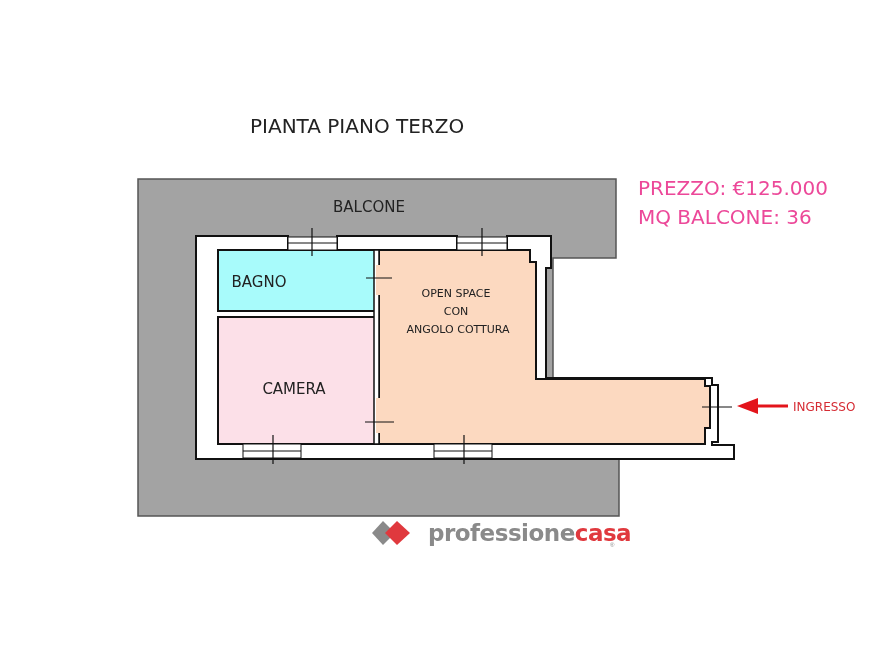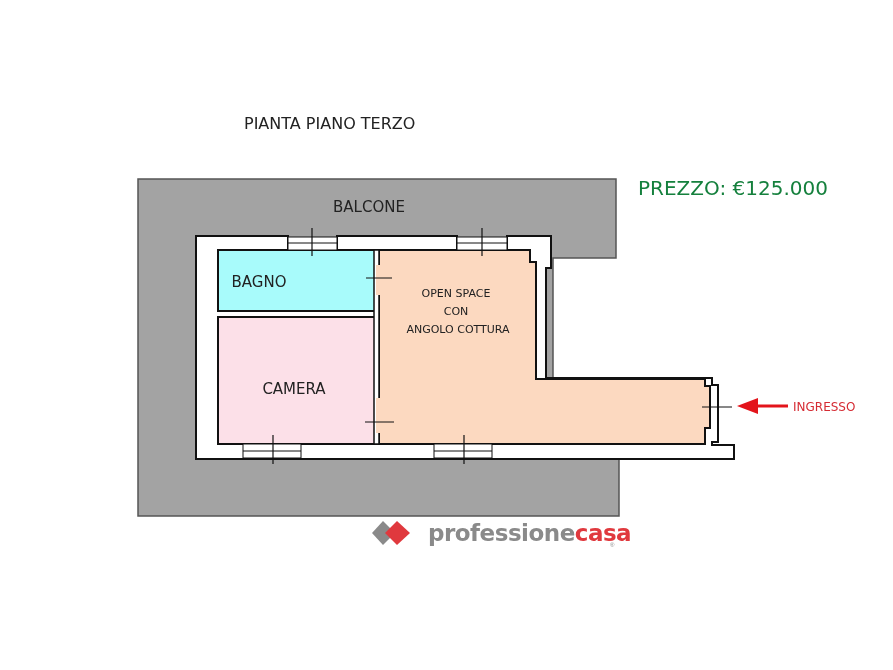--- a/index.html
+++ b/index.html
@@ -1,34 +1,35 @@
 <!DOCTYPE html>
 <html><head>
 <meta charset="utf-8">
 <style>
   html, body { margin:0; padding:0; background:#fff; }
   body { width:893px; height:670px; position:relative; overflow:hidden; font-family:"Liberation Sans", sans-serif; }
-  .title { position:absolute; left:244px; top:114px; font-size:16px; color:#222; font-family:"DejaVu Sans", sans-serif; letter-spacing:0px; }
-  .info { position:absolute; left:638px; top:174px; font-size:20px; line-height:29px; color:#15803d; font-family:"DejaVu Sans", sans-serif; }
+  .title { position:absolute; left:250px; top:114px; font-size:20px; color:#222; font-family:"DejaVu Sans", sans-serif; letter-spacing:0px; }
+  .info { position:absolute; left:638px; top:174px; font-size:20px; line-height:29px; color:#ec4899; font-family:"DejaVu Sans", sans-serif; }
   .info div { white-space:nowrap; }
   svg { position:absolute; left:0; top:0; }
   .lbl { font-family:"DejaVu Sans", sans-serif; fill:#222; }
   .logo { position:absolute; left:372px; top:518px; height:30px; display:flex; align-items:center; }
   .logo-text { font-family:"DejaVu Sans", sans-serif; font-weight:bold; font-size:23px; letter-spacing:-0.5px; }
   .logo-text .p1 { color:#8a8a8a; }
   .logo-text .p2 { color:#e0393e; }
   .reg { position:absolute; left:610px; top:542px; font-size:6px; color:#888; }
 </style>
 </head>
 <body>
 
 <div class="title">PIANTA PIANO TERZO</div>
 
 <div class="info">
   <div>PREZZO: €125.000</div>
+  <div>MQ BALCONE: 36</div>
 </div>
 
 <svg width="893" height="670" viewBox="0 0 893 670">
 
   <path d="M138,179 L616,179 L616,258 L553,258 L553,443 L619,443 L619,516 L138,516 Z" fill="#a3a3a3" stroke="#555" stroke-width="1.5"></path>
 
   <path d="M196,236 L288,236 L288,250 L337,250 L337,236 L457,236 L457,250 L507,250 L507,236 L551,236 L551,268 L546,268 L546,378 L712,378 L712,385 L718,385 L718,442 L712,442 L712,445 L734,445 L734,459 L196,459 Z" fill="#fff" stroke="#111" stroke-width="2"></path>
 
   <rect x="218" y="250" width="160" height="61" fill="#a8fbfb" stroke="#111" stroke-width="2"></rect>
 

